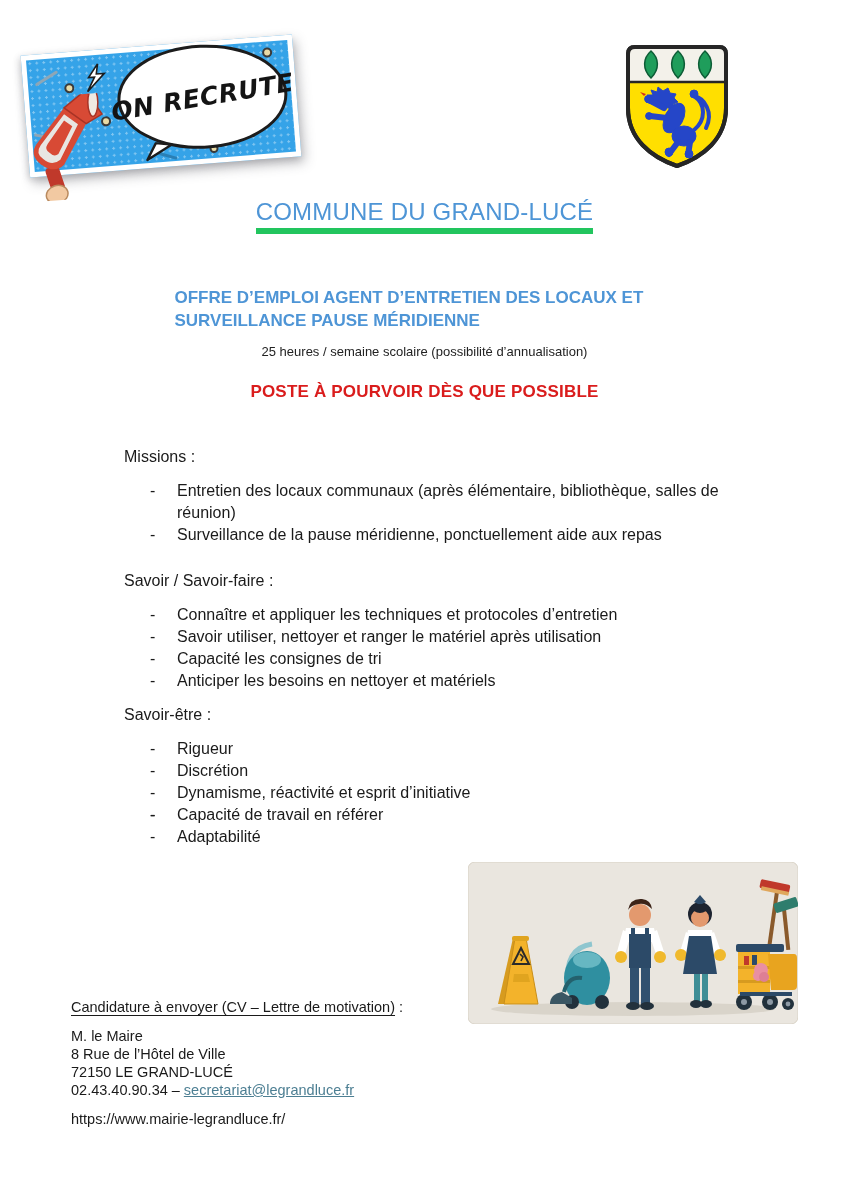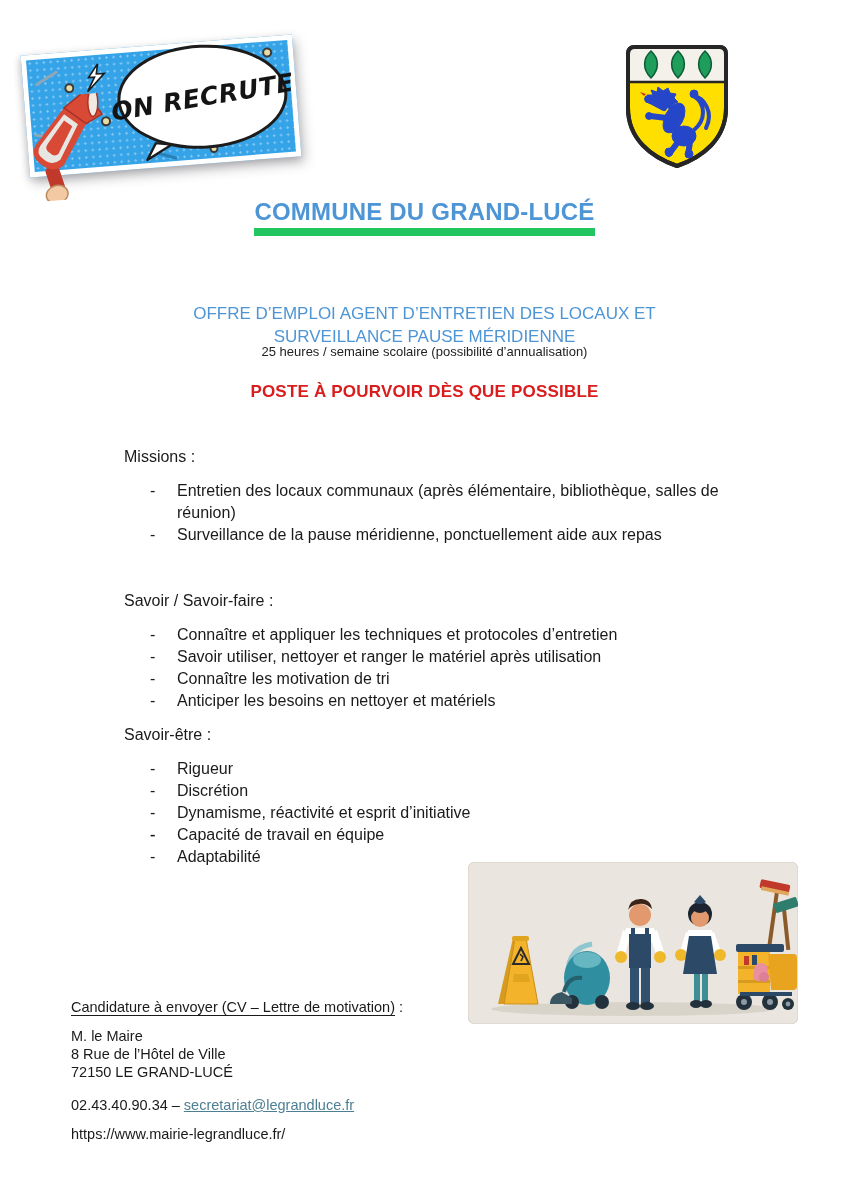--- a/index.html
+++ b/index.html
@@ -24,46 +24,46 @@
   .bolt-a{position:absolute;left:58px;top:8px;}
   .bolt-b{position:absolute;left:222px;top:66px;}
   .dot{position:absolute;border-radius:50%;background:#e9dba6;border:2px solid #3a3a3a;width:6px;height:6px;}
   .speedline{position:absolute;background:#8fa6b5;height:3px;border-radius:2px;}
 
   
   .crest{position:absolute;left:622px;top:42px;}
 
   
   .page-title{position:absolute;top:198px;left:0;width:100%;text-align:center;}
-  .page-title span{display:inline-block;font-size:24px;font-weight:bold;color:#4e95d6;
-    border-bottom:8px solid #22c55e;padding-bottom:2px;letter-spacing:.2px;}
+  .page-title span{display:inline-block;font-size:24px;font-weight:normal;color:#4e95d6;
+    border-bottom:6px solid #22c55e;padding-bottom:2px;letter-spacing:.2px;}
   .offer-heading{position:absolute;top:286px;left:50%;transform:translateX(-50%);width:500px;
-    text-align:center;font-size:17px;font-weight:normal;color:#4e95d6;line-height:23px;margin-top:16px;}
+    font-size:17px;font-weight:bold;color:#4e95d6;line-height:23px;}
   .offer-schedule{position:absolute;top:344px;left:0;width:100%;text-align:center;font-size:13px;color:#222;}
   .offer-urgency{position:absolute;top:382px;left:0;width:100%;text-align:center;
     font-size:17px;font-weight:bold;color:#da1c1c;letter-spacing:.2px;}
 
   
   #sections{position:absolute;left:124px;top:446px;width:646px;font-size:16px;}
   .section-heading{line-height:22px;margin-bottom:12px;}
   .section-heading .u{text-underline-offset:3px;}
   .li{position:relative;line-height:22px;padding-left:53px;}
   .li .dash{position:absolute;left:26px;}
   .li .li-text{display:inline-block;max-width:578px;vertical-align:top;}
-  .sec2{margin-top:44px;}
+  .sec2{margin-top:24px;}
   .sec3{margin-top:12px;}
 
   
   .illustration{position:absolute;left:468px;top:862px;}
 
   
   #application{position:absolute;left:71px;top:998px;width:460px;font-size:14.5px;line-height:18px;}
   #application .app-heading{margin-bottom:11px;}
   #application .app-heading .u{text-decoration:underline;text-underline-offset:3px;}
-  .phone-line{margin-top:15px;}
+  .phone-line{}
   .website-line{margin-top:11px;}
   a.email-link{color:#4d7f93;text-decoration:underline;cursor:pointer;}
   .sep{margin:0 4px;}
 </style>
 </head>
 <body>
 
 <div id="page">
 
   <div class="banner">
@@ -169,21 +169,21 @@
       <div class="li">
         <span class="dash">-</span>
         <span class="li-text">Connaître et appliquer les techniques et protocoles d’entretien</span>
       </div>
       <div class="li">
         <span class="dash">-</span>
         <span class="li-text">Savoir utiliser, nettoyer et ranger le matériel après utilisation</span>
       </div>
       <div class="li">
         <span class="dash">-</span>
-        <span class="li-text">Connaître les motivation de tri</span>
+        <span class="li-text">Capacité les consignes de tri</span>
       </div>
       <div class="li">
         <span class="dash">-</span>
         <span class="li-text">Anticiper les besoins en nettoyer et matériels</span>
       </div>
     </div>
 
     <div class="section sec3">
       <div class="section-heading">
         <span class="u">Savoir-être</span><span> :</span>
@@ -198,21 +198,21 @@
       </div>
       <div class="li">
         <span class="dash">-</span>
         <span class="li-text">Dynamisme, réactivité et esprit d’initiative</span>
       </div>
       <div class="li">
         <span class="dash">-</span>
       </div>
       <div class="li">
         <span class="dash">-</span>
-        <span class="li-text">Capacité de travail en équipe</span>
+        <span class="li-text">Capacité de travail en référer</span>
       </div>
       <div class="li">
         <span class="dash">-</span>
         <span class="li-text">Adaptabilité</span>
       </div>
     </div>
   </div>
 
   <svg class="illustration" width="330" height="162" viewBox="0 0 330 162">
     <rect x="0" y="0" width="330" height="162" rx="7" fill="#eae6df" stroke="#d8d2c6"></rect>

